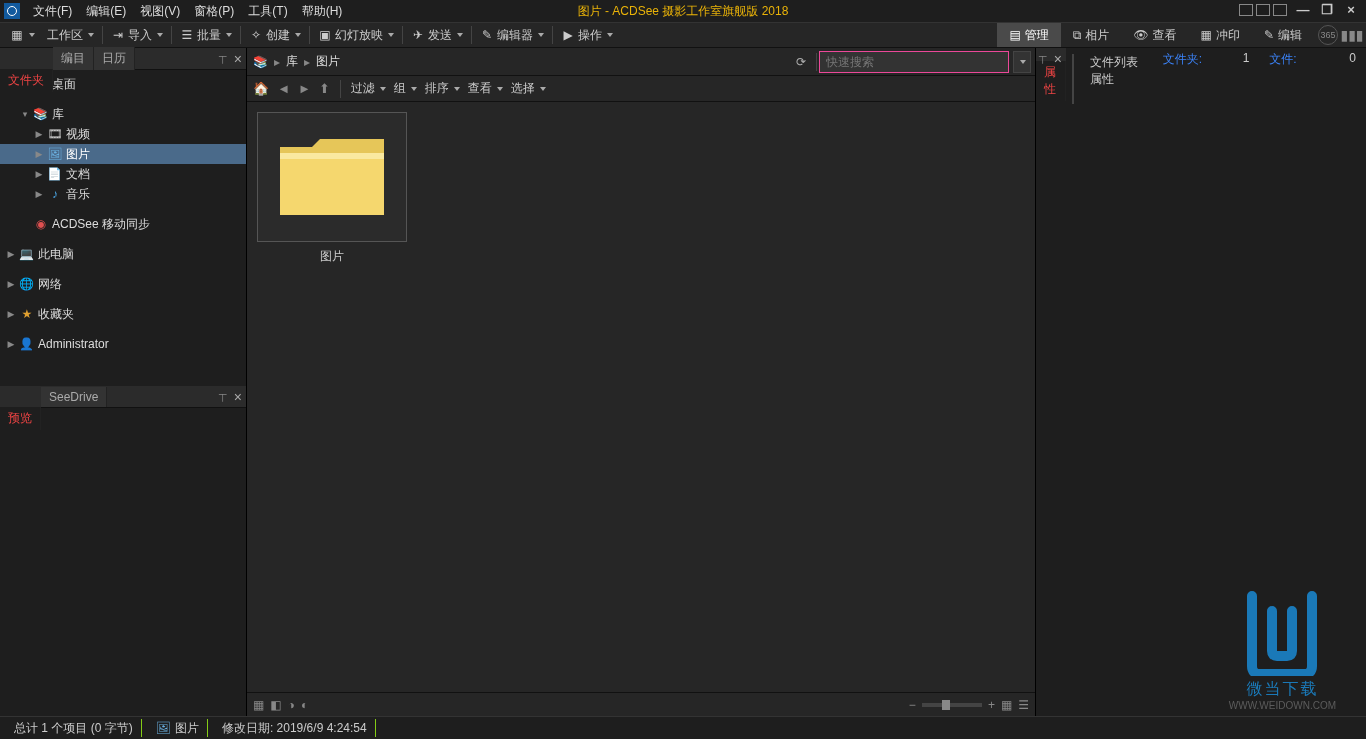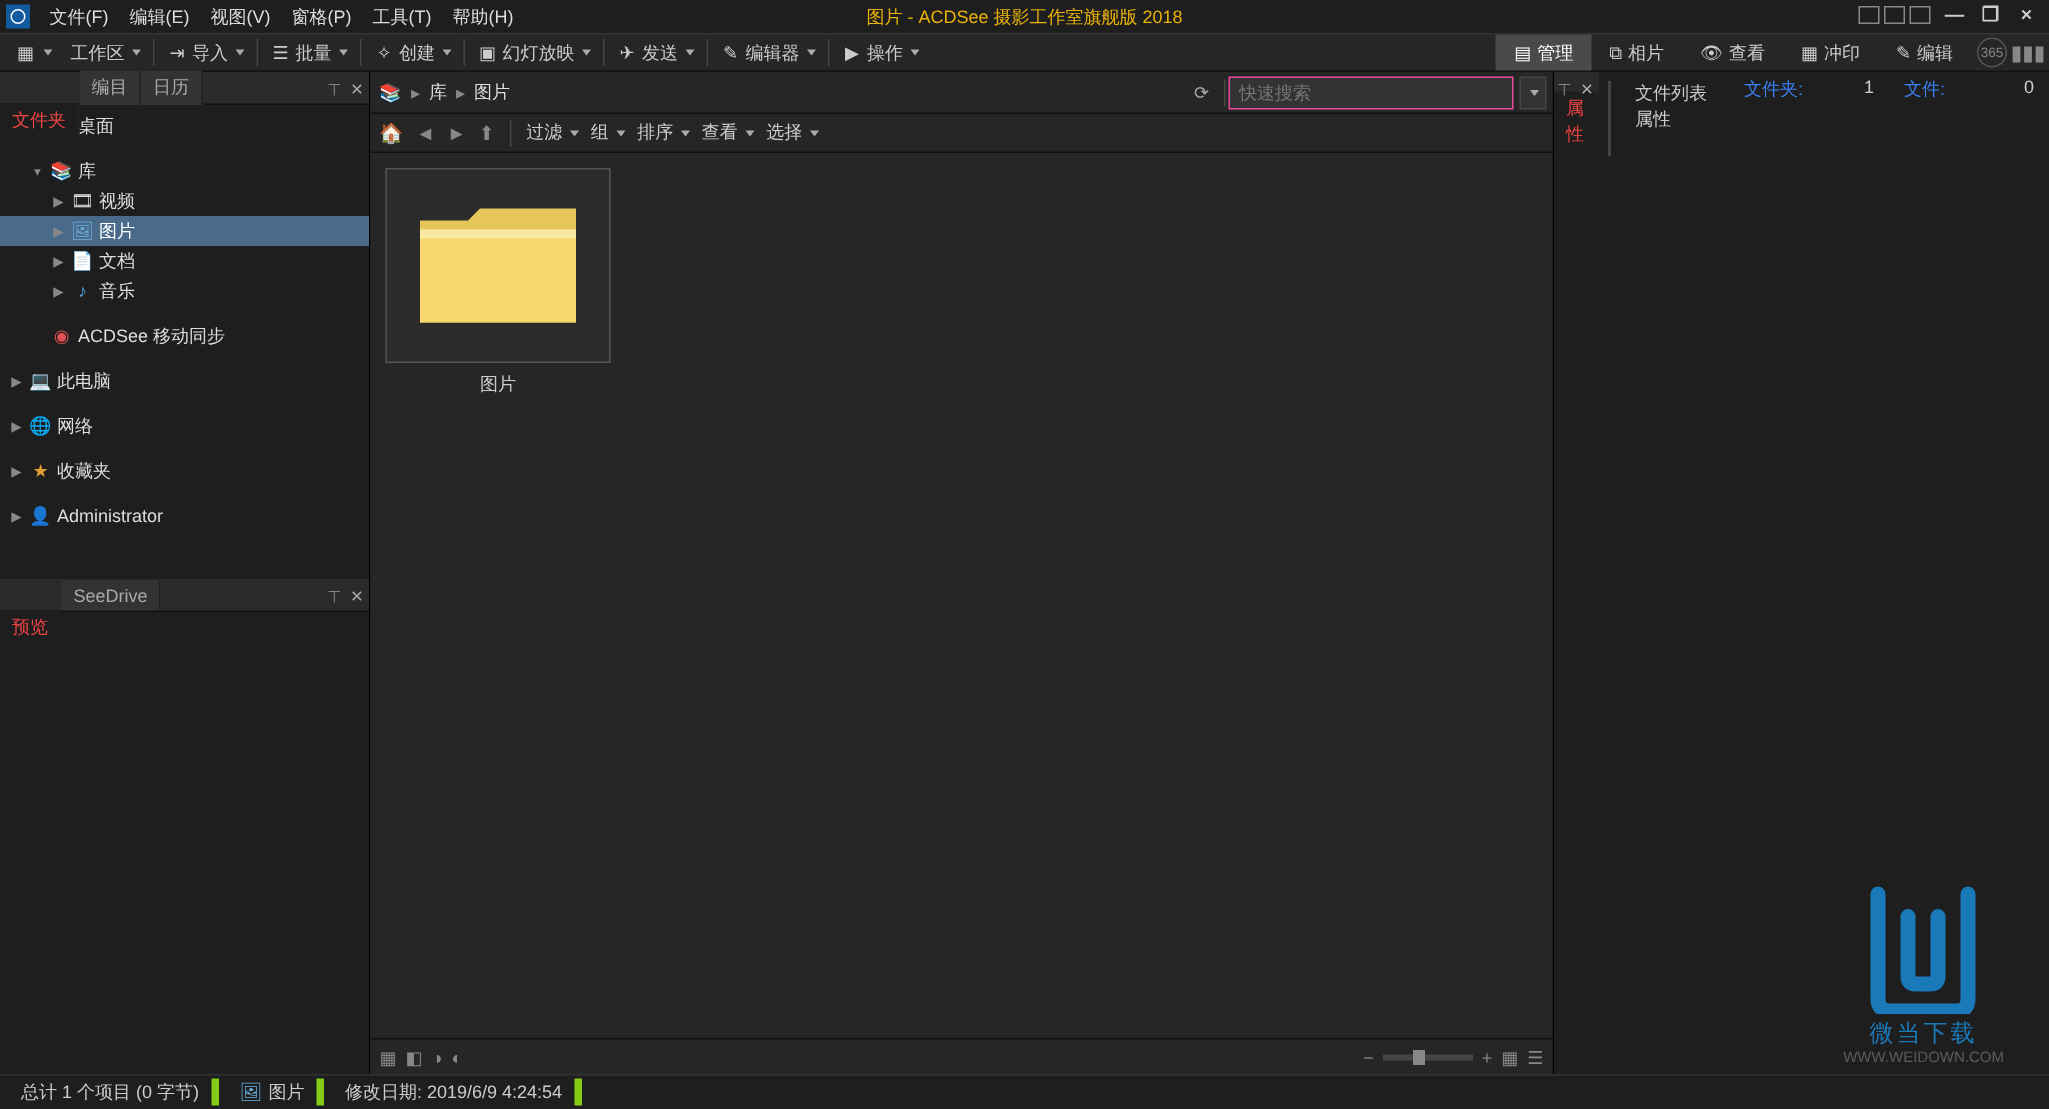--- a/index.html
+++ b/index.html
@@ -69,21 +69,21 @@
 .rightp { width:330px; background:#1e1e1e; display:flex; flex-direction:row; }
 .propbox { border:1px solid #444; height:50px; margin:6px; }
 .propsec { padding:6px 10px; color:#ccc; }
 .proprow { display:flex; padding:3px 10px; }
 .proprow .k { width:80px; color:#3b82f6; }
 .proprow .v { color:#ccc; }
 .nosel { margin-top:auto; padding:8px 10px; border-top:1px solid #333; color:#aaa; }
 
 
 .status { height:23px; background:#1e1e1e; border-top:1px solid #333; display:flex; align-items:center; padding:0 6px; gap:6px; color:#ccc; }
-.status .cell { border-right:5px solid #84cc16; padding:0 8px; height:18px; display:flex; align-items:center; gap:4px; }
+.status .cell { border-right:1px solid #84cc16; padding:0 8px; height:18px; display:flex; align-items:center; gap:4px; }
 
 
 .wm { position:absolute; right:30px; bottom:28px; text-align:center; color:#1a8ad4; opacity:.85; }
 .wm svg { width:100px; height:90px; }
 .wm .t1 { color:#1a8ad4; font-size:16px; letter-spacing:2px; }
 .wm .t2 { color:#666; font-size:10px; }
 
 
 .i-pin::before { content:"⊥"; color:#888; font-size:11px; transform:rotate(180deg); display:inline-block; }
 .i-x::before { content:"×"; color:#aaa; font-size:14px; }

